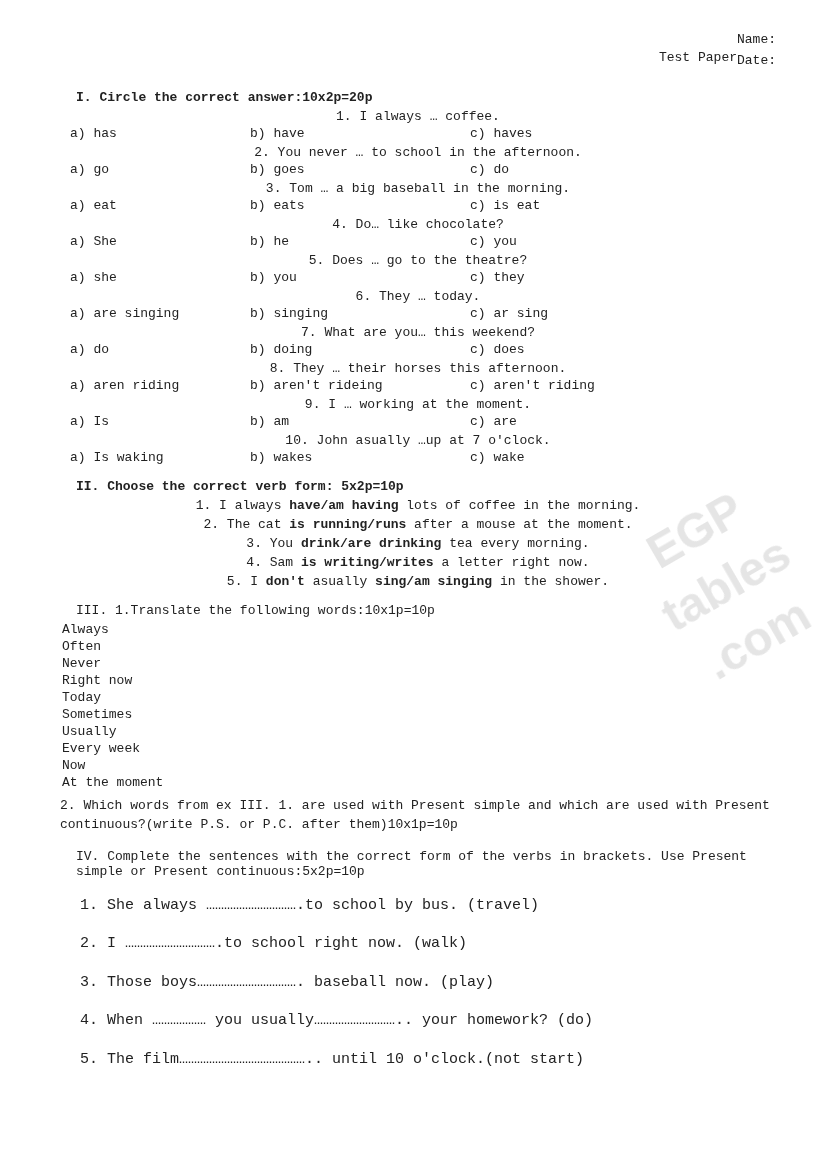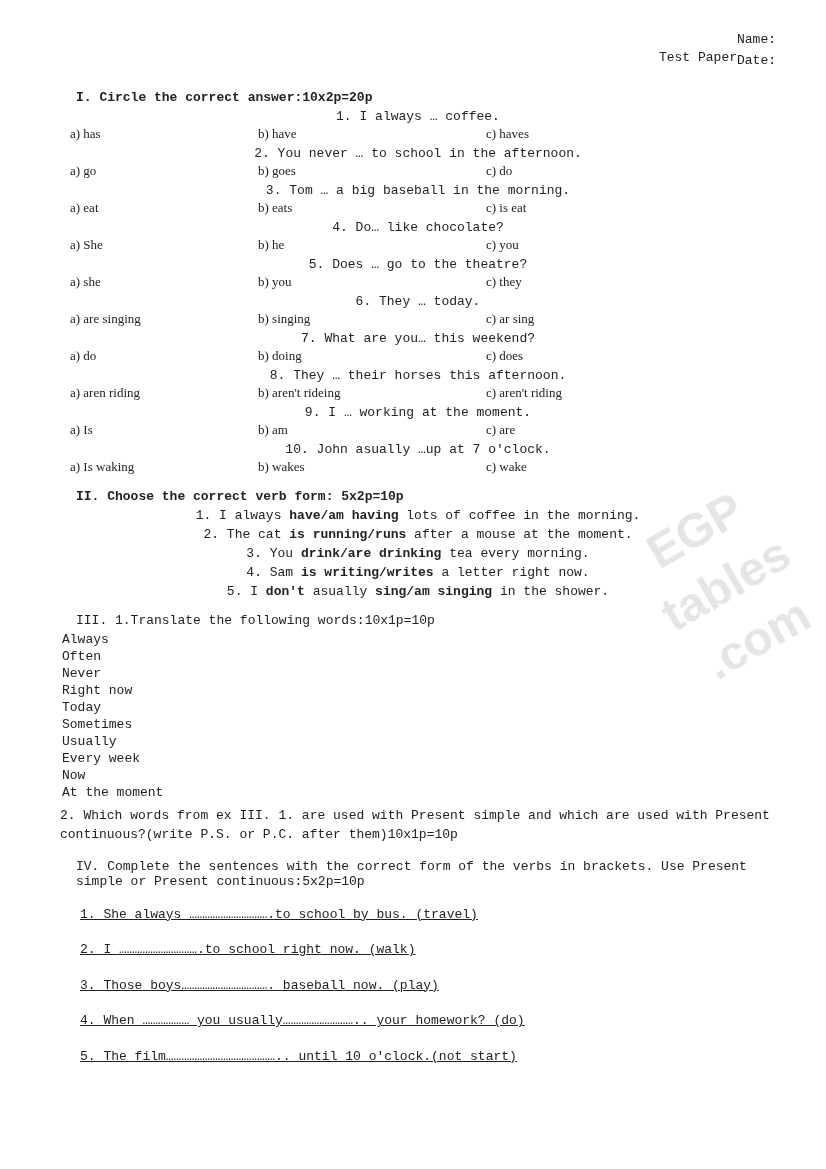--- a/index.html
+++ b/index.html
@@ -47,24 +47,23 @@
       margin: 12px 0 4px 0;
       font-size: 13px;
     }
     .q-line {
       margin: 4px 0 2px 0;
       padding-left: 0;
       text-align: center;
     }
     .options-row {
       display: flex;
-      gap: 8px;
+      gap: 0;
       margin: 2px 0 4px 0;
       padding-left: 10px;
-      font-family: Liberation Serif, serif;
     }
     .option {
       width: 220px;
       font-size: 13px;
     }
     .option:first-child { width: 180px; }
     .roman { margin-left: 16px; }
     .bold { font-weight: bold; }
     .translate-grid {
       display: grid;
@@ -76,24 +75,23 @@
     .translate-item { font-size: 13px; }
     .long-question {
       margin: 6px 0 2px 0;
       line-height: 1.5;
     }
     .numbered-list {
       margin-left: 20px;
     }
     .numbered-list li {
       margin: 16px 0;
-      font-size: 13px;
+      font-size: 15px;
       line-height: 1.5;
       list-style: none;
-      text-decoration: underline;
     }
     .section-gap { margin-top: 14px; }
   </style>
 </head>
 <body>
 
 <div class="watermark">
   EGP<br>tables<br>.com
 </div>
 

